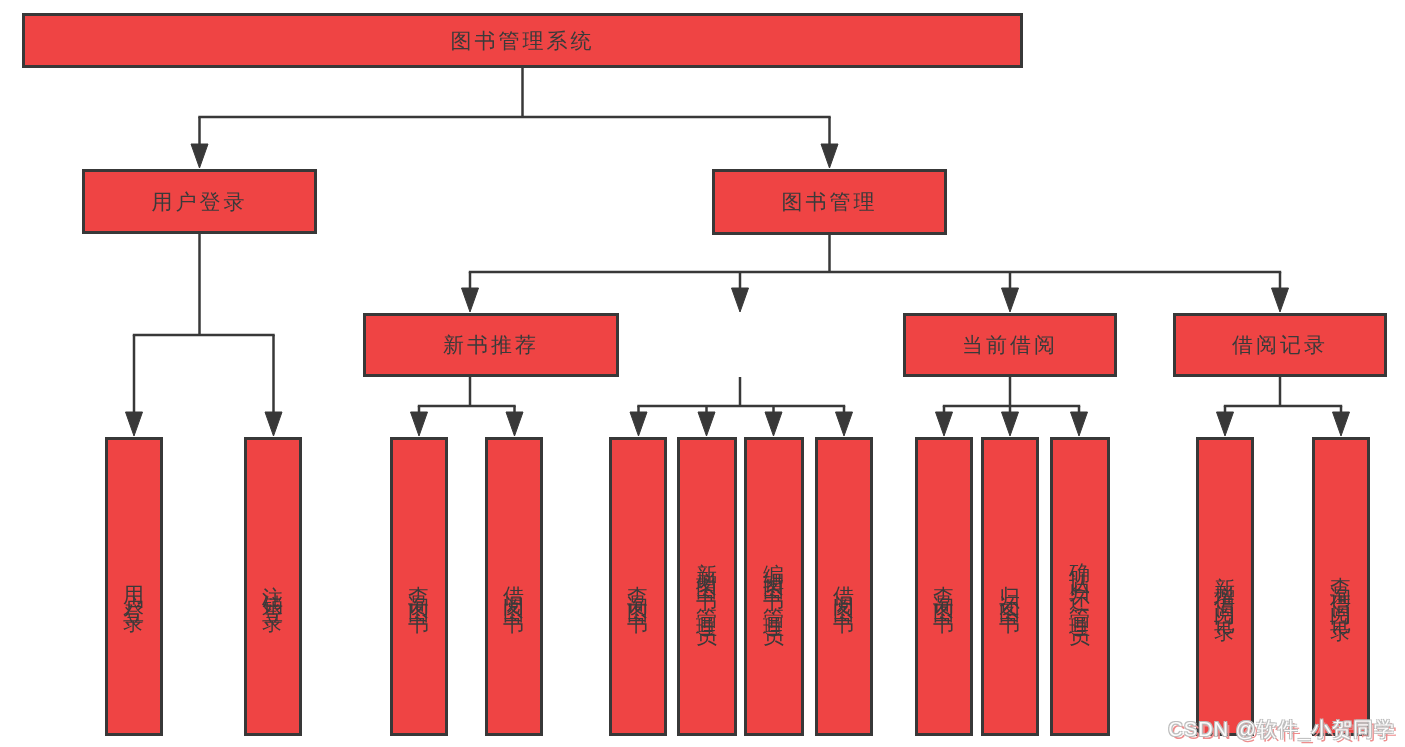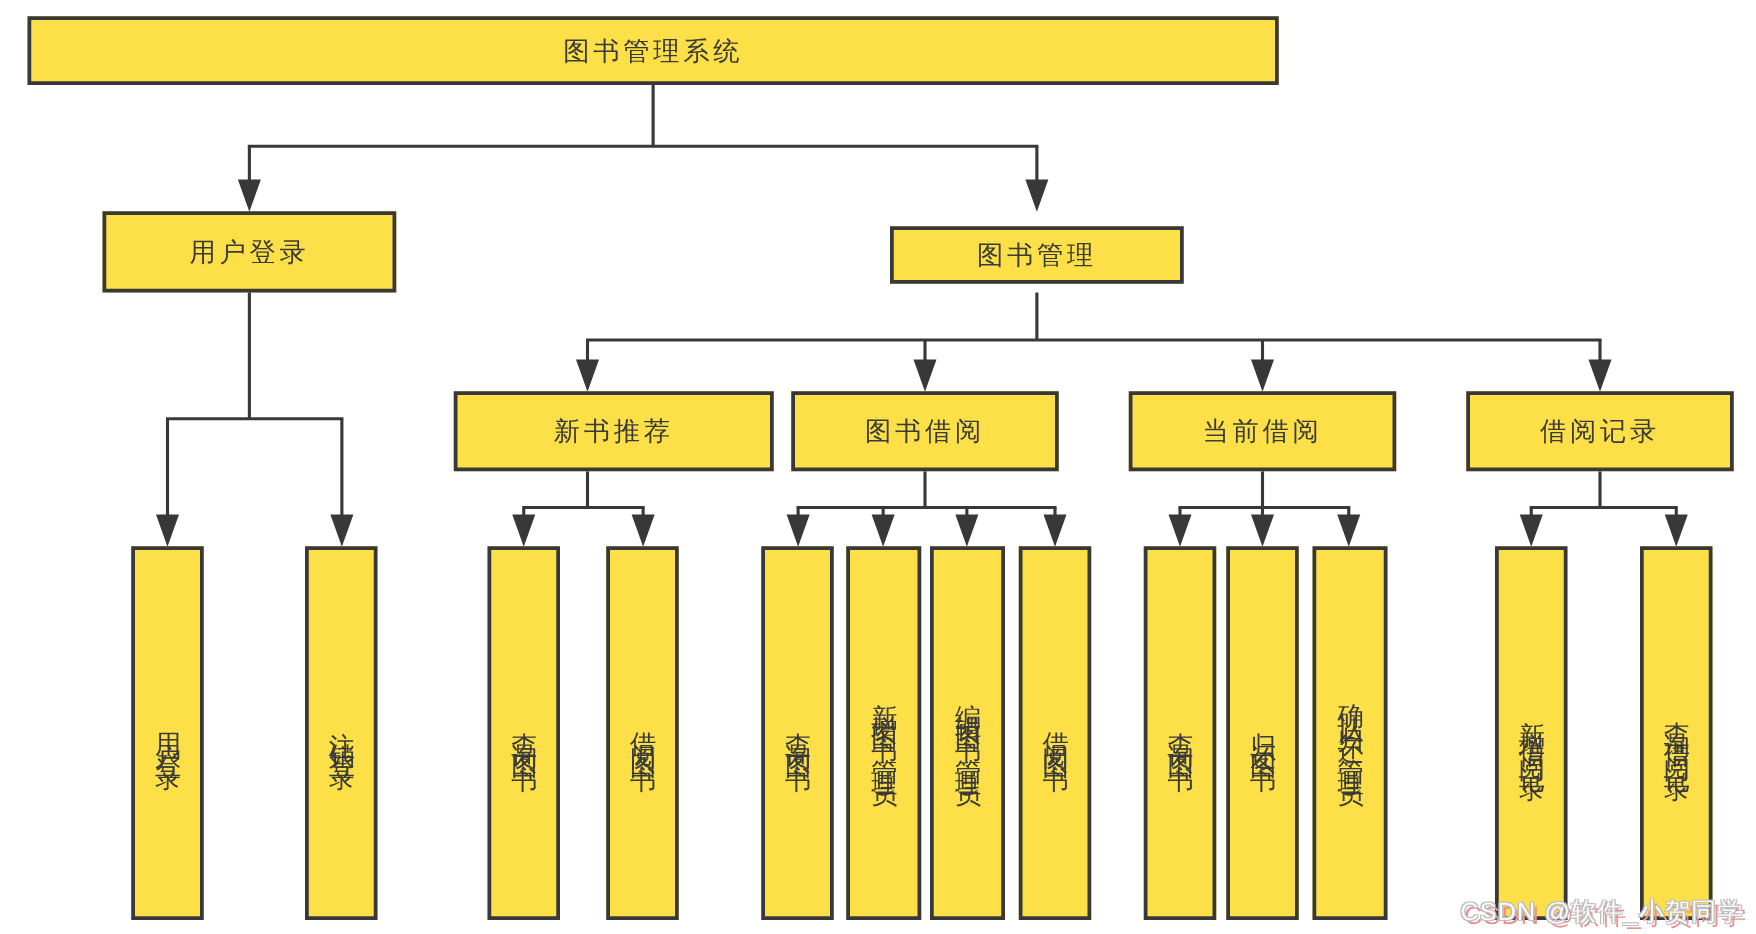--- a/index.html
+++ b/index.html
@@ -27,21 +27,21 @@
     stroke: #383838;
     stroke-width: 2.5;
   }
   svg.connectors polygon {
     fill: #383838;
     stroke: #383838;
   }
   .box {
     position: absolute;
     z-index: 2;
-    background: #fde047;
+    background: #ef4444;
     border: 3px solid #383838;
     box-sizing: border-box;
     display: flex;
     align-items: center;
     justify-content: center;
     color: #3a3a3a;
   }
   .box.h .label {
     font-size: 21px;
     letter-spacing: 3px;
@@ -141,30 +141,27 @@
     <polygon points="1332.5,412 1349.5,412 1341,436"></polygon>
   </svg>
 
   <div class="box h" style="left:22px; top:13px; width:1001px; height:55px;">
     <span class="label">图书管理系统</span>
   </div>
 
   <div class="box h" style="left:82px; top:169px; width:235px; height:65px;">
     <span class="label">用户登录</span>
   </div>
-  <div class="box h" style="left:712px; top:169px; width:235px; height:46px;margin-top:12px;">
+  <div class="box h" style="left:712px; top:169px; width:235px; height:66px;">
     <span class="label">图书管理</span>
   </div>
 
   <div class="box h" style="left:363px; top:313px; width:256px; height:64px;">
     <span class="label">新书推荐</span>
   </div>
-  <div class="box h" style="left:633px; top:313px; width:214px; height:64px;">
-    <span class="label">图书借阅</span>
-  </div>
   <div class="box h" style="left:903px; top:313px; width:214px; height:64px;">
     <span class="label">当前借阅</span>
   </div>
   <div class="box h" style="left:1173px; top:313px; width:214px; height:64px;">
     <span class="label">借阅记录</span>
   </div>
 
   <div class="box v" style="left:105px; top:437px; width:58px; height:299px;">
     <span class="label">用户登录</span>
   </div>

